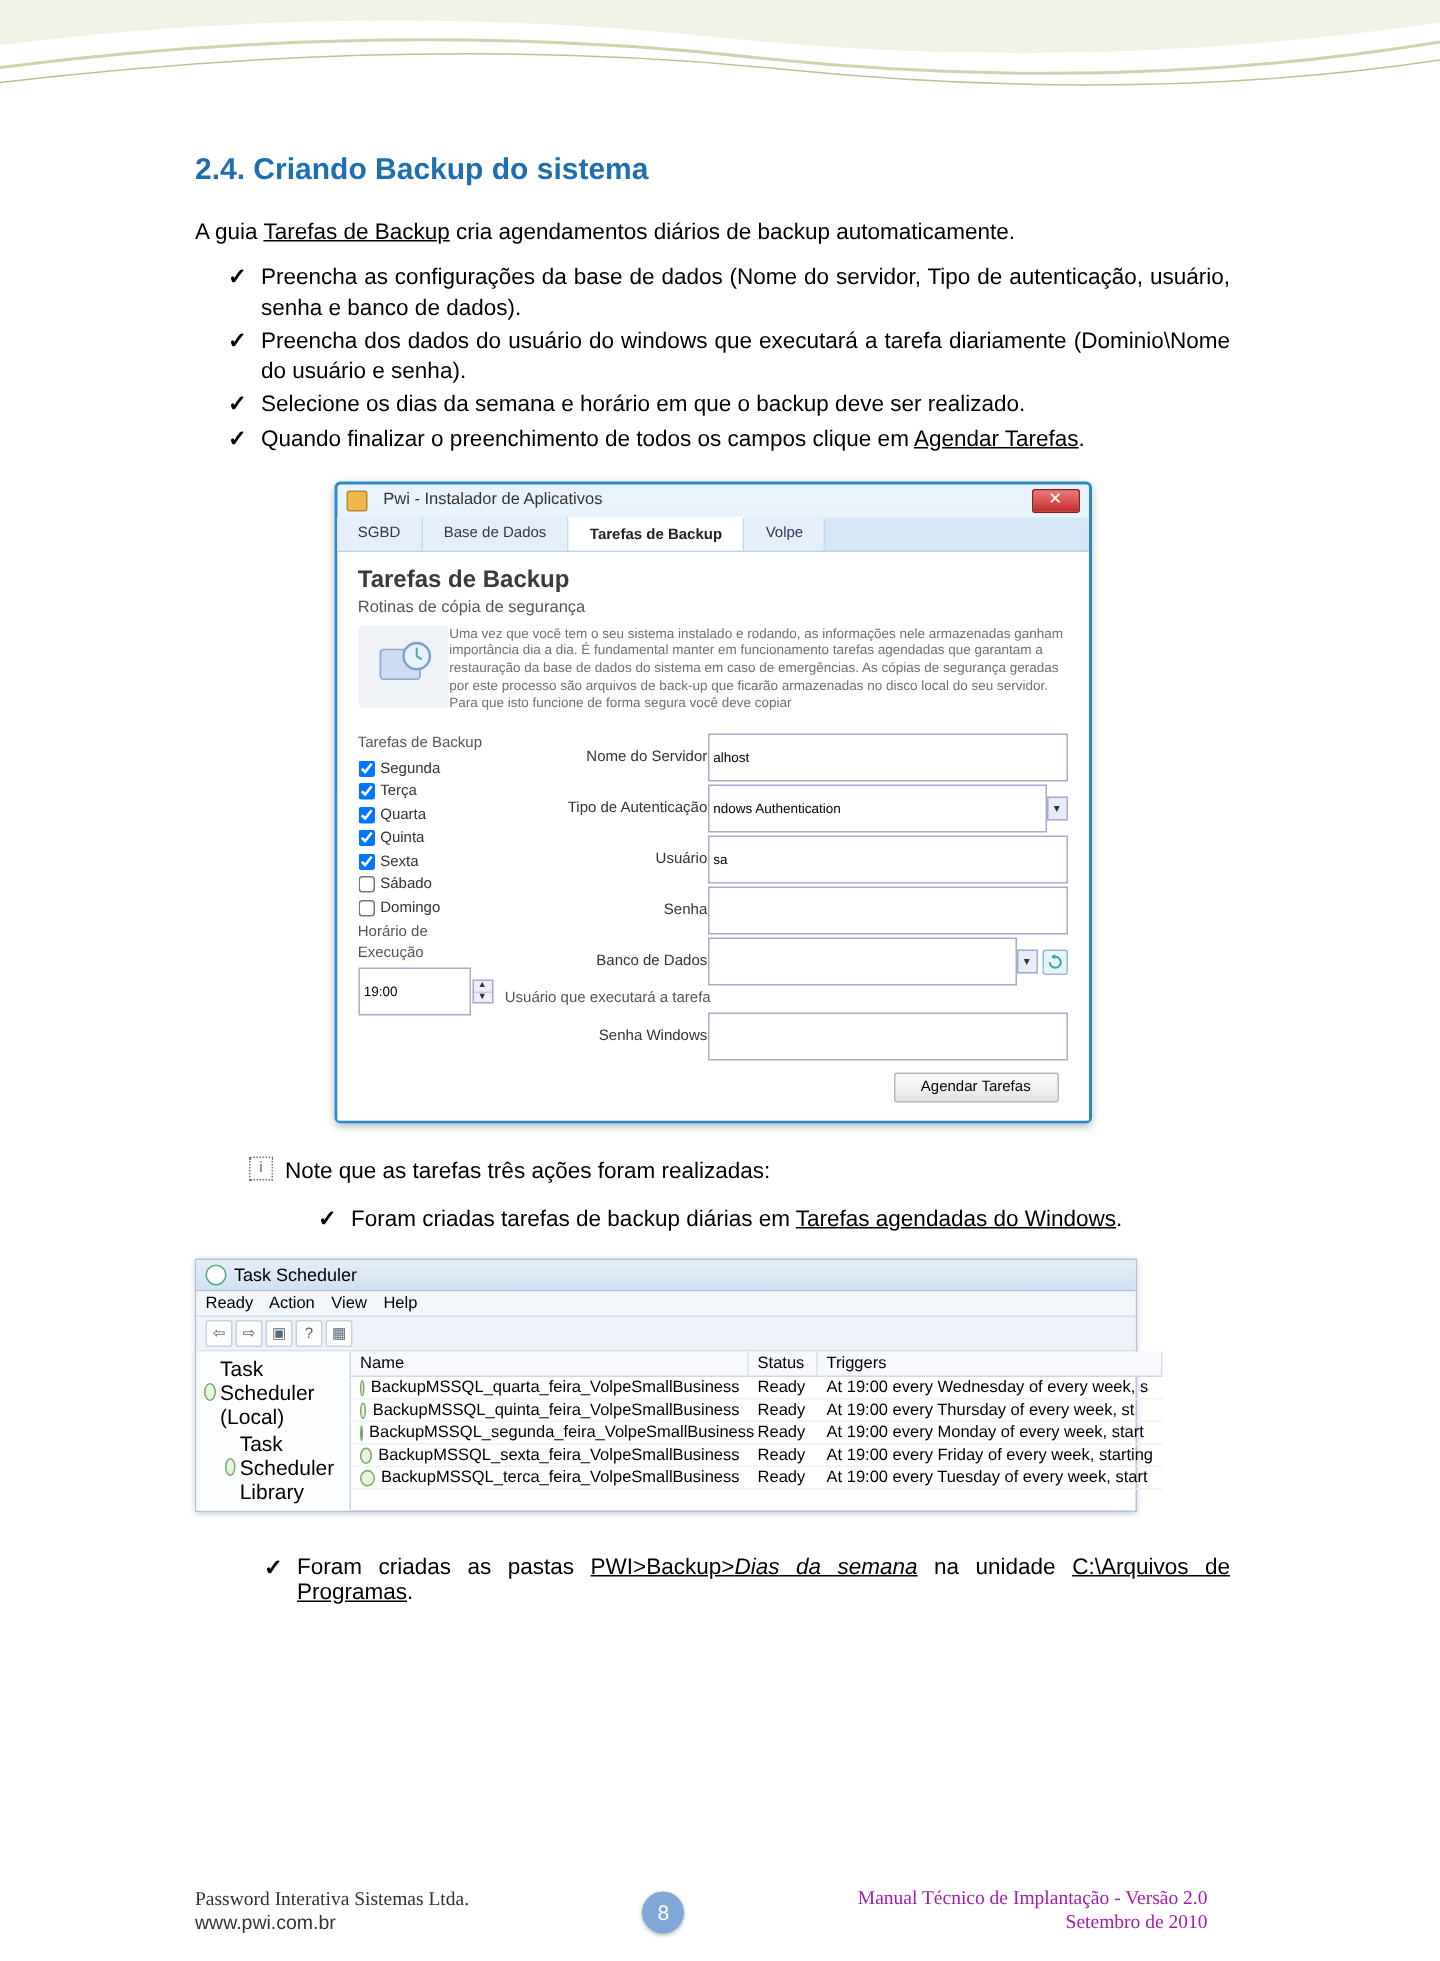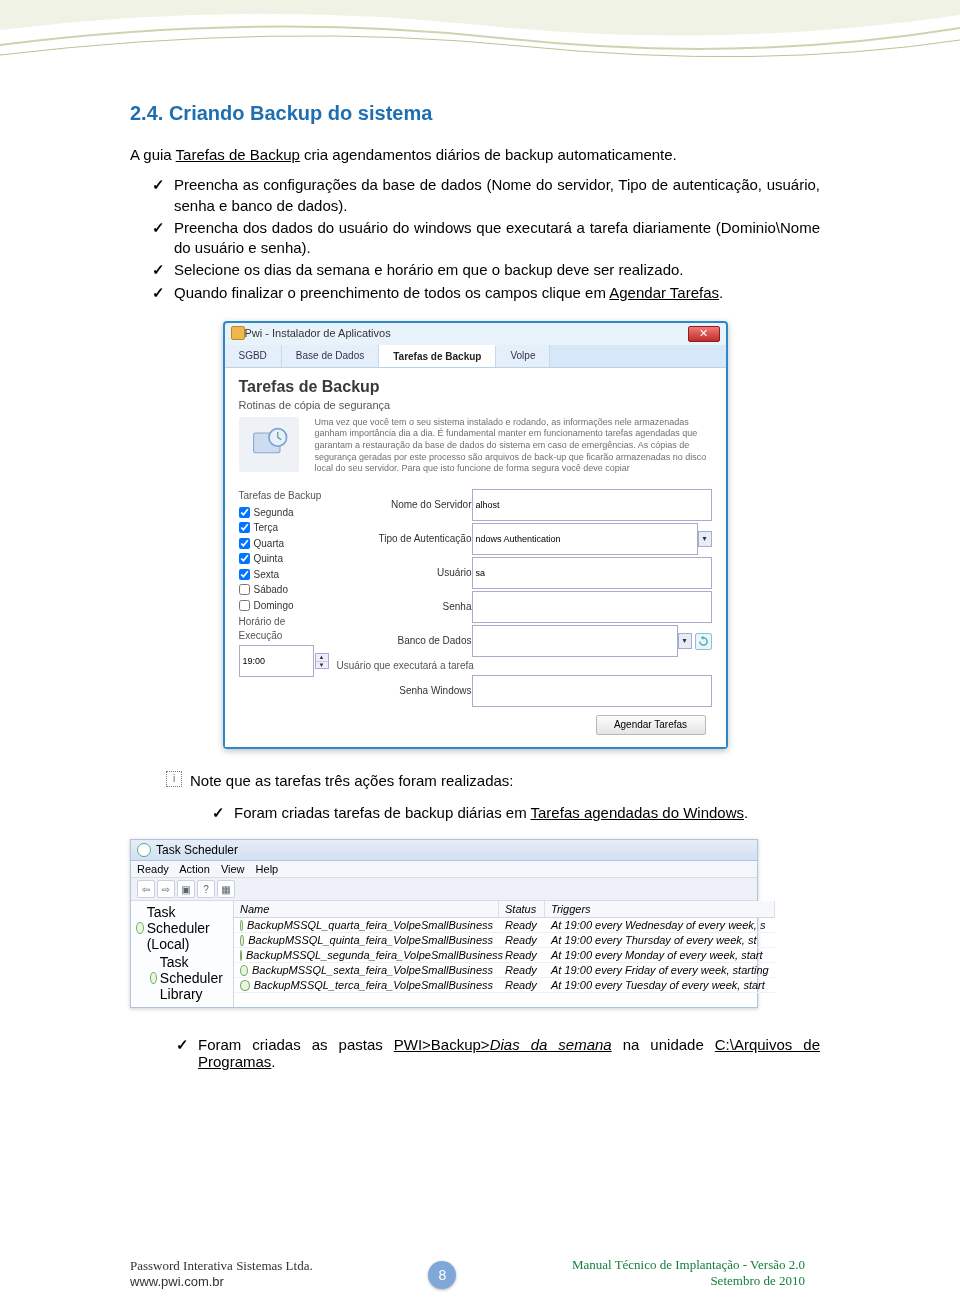--- a/index.html
+++ b/index.html
@@ -57,30 +57,30 @@
     color: #333;
     box-shadow: 0 2px 6px rgba(0,0,0,0.25);
   }
   .titlebar {
     display: flex;
     align-items: center;
     justify-content: space-between;
     padding: 3px 6px;
     font-size: 11px;
   }
-  .titlebar-left { display:flex; align-items:flex-start; gap:0; }
+  .titlebar-left { display:flex; align-items:flex-end; gap:11px; }
   .app-icon { width:14px;height:14px;background:#f0b84a;border-radius:2px;border:1px solid #b88a2b; }
   .close-btn { width:32px;height:16px;background:linear-gradient(#f07a7a,#c42b2b);border:1px solid #8a1c1c;border-radius:2px;color:#fff;font-size:11px;text-align:center;line-height:13px; }
   .tabs { display:flex; background:#d6e8f7; border-bottom:1px solid #b8d2e8; }
   .tab { padding:4px 14px; font-size:10px; color:#335; border-right:1px solid #c3daf0;background:#e4eff9; }
   .tab.active { background:#fff; border-top:1px solid #fff; font-weight:bold;color:#222; }
   .panel { background:#fff; padding:8px 14px 12px; }
   .panel-title { font-size:16px; font-weight:bold; color:#3a3a3a; }
   .panel-sub { font-size:11px; color:#555; margin-bottom:4px; }
-  .panel-desc { display:flex; gap:16px; font-size:9px; color:#707070; line-height:1.3; }
+  .panel-desc { display:flex; gap:1px; font-size:9px; color:#707070; line-height:1.3; }
   .panel-desc-img { width:60px;height:55px;background:#eef2f7;border-radius:3px; display:flex;align-items:center;justify-content:center; }
   .panel-desc-img svg{width:44px;height:44px;}
   .form-area {
     display:flex; gap:8px; margin-top:8px; font-size:10px;
     padding-top:6px;
   }
   .days-col { width:90px; }
   .days-col .hdr{ font-size:10px;color:#555;margin-bottom:3px; }
   .day-row{ display:flex;align-items:center;gap:4px;margin-bottom:2px;font-size:10px; }
   .day-row input{width:11px;height:11px;}
@@ -113,42 +113,42 @@
   .ts-title .clock{width:14px;height:14px;border-radius:50%;border:1.5px solid #5a8;background:#fff;}
   .ts-menu{background:#f3f6fb;padding:2px 6px;font-size:11px;border-bottom:1px solid #d6dde8;}
   .ts-menu span{margin-right:8px;}
   .ts-toolbar{background:#eef2f8;padding:2px 6px;border-bottom:1px solid #d6dde8;display:flex;gap:2px;}
   .ts-toolbar .tb{width:18px;height:18px;border:1px solid #c6d2e2;background:#fefefe;border-radius:2px;display:flex;align-items:center;justify-content:center;font-size:10px;color:#567;}
   .ts-body{display:flex;}
   .ts-tree{width:150px;border-right:1px solid #cfd9e8;padding:3px 5px;font-size:14px;background:#fbfdff;}
   .ts-tree .tnode{display:flex;align-items:center;gap:3px;margin-bottom:2px;}
   .ts-tree .tnode.child{margin-left:14px;}
   .ts-tree .ticon{width:12px;height:12px;border-radius:50%;border:1px solid #7aa763;background:#e6f5dd;}
-  .ts-list{flex:1;font-style:italic;}
+  .ts-list{flex:1;}
   .ts-head{display:flex;background:#f6f8fb;border-bottom:1px solid #d0d8e4;font-size:11px;}
   .ts-head div{padding:2px 6px;border-right:1px solid #d8e0ec;}
   .ts-head .c1{width:265px;}
   .ts-head .c2{width:46px;}
   .ts-head .c3{flex:1;}
   .ts-row{display:flex;font-size:11px;border-bottom:1px solid #eef2f7;}
   .ts-row div{padding:1px 6px;}
   .ts-row .c1{width:265px;display:flex;align-items:center;gap:4px;}
   .ts-row .c2{width:46px;}
   .ts-row .c3{flex:1;white-space:nowrap;overflow:hidden;}
   .ts-row .ricon{width:11px;height:11px;border-radius:50%;border:1px solid #7aa763;background:#e6f5dd;}
   .footer-area{
     position:absolute; bottom:18px; left:0; width:100%;
     display:flex; justify-content:space-between; align-items:flex-end;
     padding:0 155px 0 130px;
     font-size:13px;
   }
   .footer-left{color:#333;}
   .footer-left .l1{font-family:"Times New Roman",serif;}
   .footer-center{width:28px;height:28px;border-radius:50%;background:#7fa8d8;color:#fff;display:flex;align-items:center;justify-content:center;font-size:14px;box-shadow:0 1px 3px rgba(0,0,0,0.3);}
-  .footer-right{text-align:right;color:#15803d;font-family:"Times New Roman",serif;}
+  .footer-right{text-align:right;color:#a21caf;font-family:"Times New Roman",serif;}
   .last-check{margin:0 140px 0 176px;}
   .last-check ul{list-style:none;}
   .last-check li{position:relative;padding-left:22px;text-align:justify;font-size:15px;}
   .last-check li::before{content:"✓";position:absolute;left:0;font-weight:bold;}
   .ital{font-style:italic;}
 </style>
 </head>
 <body>
 
 <div class="curve-bg">

